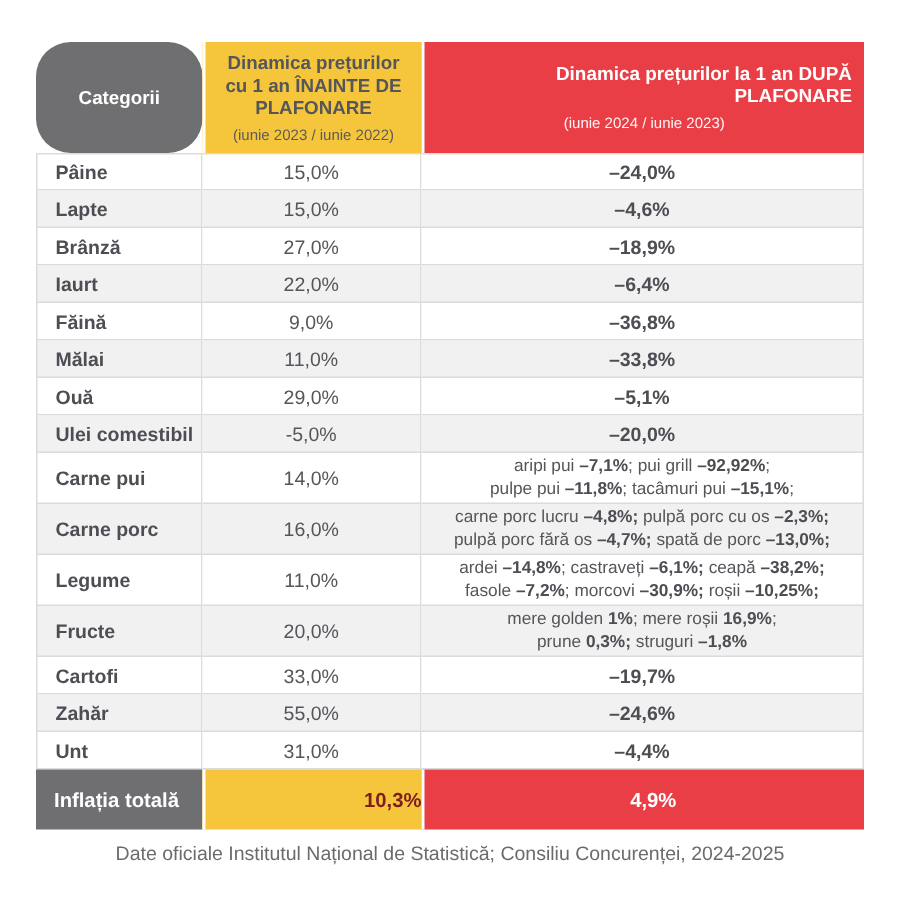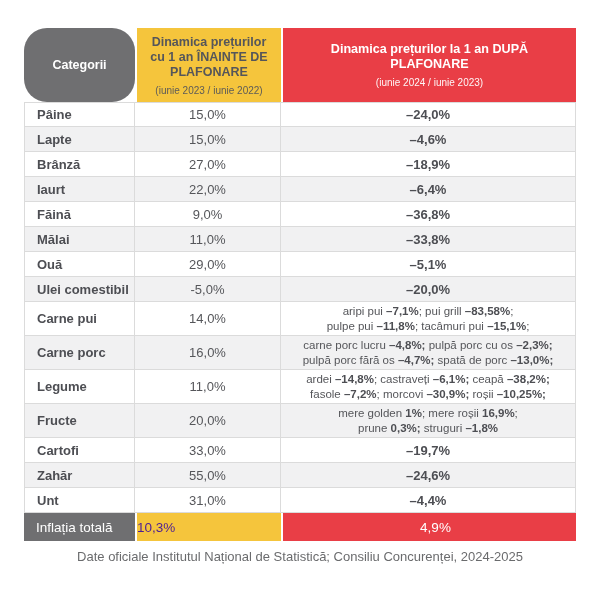--- a/index.html
+++ b/index.html
@@ -10,41 +10,41 @@
   col.c1 { width: 111px; }
   col.c2 { width: 146px; }
   col.c3 { width: 295px; }
 
   
   thead th { height: 74px; vertical-align: middle; font-weight: bold; padding: 4px 8px; }
   th.cat-h { background: var(--gray); color: #ffffff; font-size: 13.5px; text-align: center; border-radius: 23px; }
   th.before-h { background: var(--yellow); color: #55565A; text-align: center; border-left: 2px solid #fff; }
   th.after-h { background: var(--red); color: #ffffff; text-align: center; border-left: 2px solid #fff; }
   .h-title { font-size: 12.5px; line-height: 15px; font-weight: 700; }
-  .after-h .h-title { font-size: 12.6px; }
+  .after-h .h-title { font-size: 12.6px; text-align: right; }
   .h-sub { font-size: 10px; font-weight: 400; margin-top: 5px; opacity: 0.95; }
 
   
   tbody td { border-bottom: 1px solid var(--border); background: #ffffff; vertical-align: middle; }
   tbody tr:first-child td { border-top: 1px solid var(--border); }
   tbody tr:nth-child(even) td { background: var(--stripe); }
   tbody td.cat { font-weight: 700; color: #4D4E53; font-size: 13px; padding-left: 12px; border-left: 1px solid var(--border); border-right: 1px solid var(--border); }
   tbody td.val { text-align: center; font-size: 13px; color: #55565A; }
   tbody td.before { border-right: 1px solid var(--border); }
   tbody td.after { border-right: 1px solid var(--border); }
   tbody td.after .single { font-weight: 700; color: #4D4E53; }
   tbody tr.simple { height: 25px; border-radius: 10px; }
   tbody tr.tall { height: 34px; }
   tbody td.multi { font-size: 11.5px; line-height: 14.5px; white-space: pre-line; padding: 2px 6px; }
   .b { font-weight: 700; color: #4D4E53; }
 
   
-  tfoot td { height: 28px; font-weight: 400; vertical-align: middle; }
+  tfoot td { height: 40px; font-weight: 700; vertical-align: middle; }
   td.f-cat { background: var(--gray); color: #ffffff; font-size: 13.5px; padding-left: 12px; }
-  td.f-before { background: var(--yellow); color: #4c1d95; font-size: 13.5px; text-align: left; border-left: 2px solid #fff; }
+  td.f-before { background: var(--yellow); color: #7f1d1d; font-size: 13.5px; text-align: right; border-left: 2px solid #fff; }
   td.f-after { background: var(--red); color: #ffffff; font-size: 13.5px; text-align: center; border-left: 2px solid #fff; padding-left: 12px; }
 
   .source { text-align: center; font-size: 13px; color: #6A6B6D; margin-top: 8px; }
 </style>
 </head>
 <body>
 
 <div class="page">
   <table>
     <colgroup>
@@ -104,21 +104,21 @@
           <td class="val after"><span class="b single">–5,1%</span></td>
         </tr>
         <tr class="simple">
           <td class="cat">Ulei comestibil</td>
           <td class="val before">-5,0%</td>
           <td class="val after"><span class="b single">–20,0%</span></td>
         </tr>
         <tr class="tall">
           <td class="cat">Carne pui</td>
           <td class="val before">14,0%</td>
-          <td class="val after multi"><span class="">aripi pui </span><span class="b">–7,1%</span><span class="">; pui grill </span><span class="b">–83,58%</span><span class="">;
+          <td class="val after multi"><span class="">aripi pui </span><span class="b">–7,1%</span><span class="">; pui grill </span><span class="b">–92,92%</span><span class="">;
 </span><span class="">pulpe pui </span><span class="b">–11,8%</span><span class="">; tacâmuri pui </span><span class="b">–15,1%</span><span class="">;</span></td>
         </tr>
         <tr class="tall">
           <td class="cat">Carne porc</td>
           <td class="val before">16,0%</td>
           <td class="val after multi"><span class="">carne porc lucru </span><span class="b">–4,8%;</span><span class=""> pulpă porc cu os </span><span class="b">–2,3%;</span><span class="">
 </span><span class="">pulpă porc fără os </span><span class="b">–4,7%;</span><span class=""> spată de porc </span><span class="b">–13,0%;</span></td>
         </tr>
         <tr class="tall">
           <td class="cat">Legume</td>

